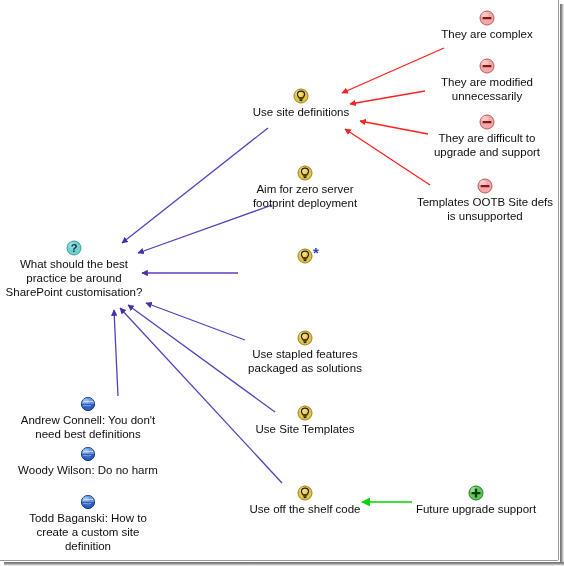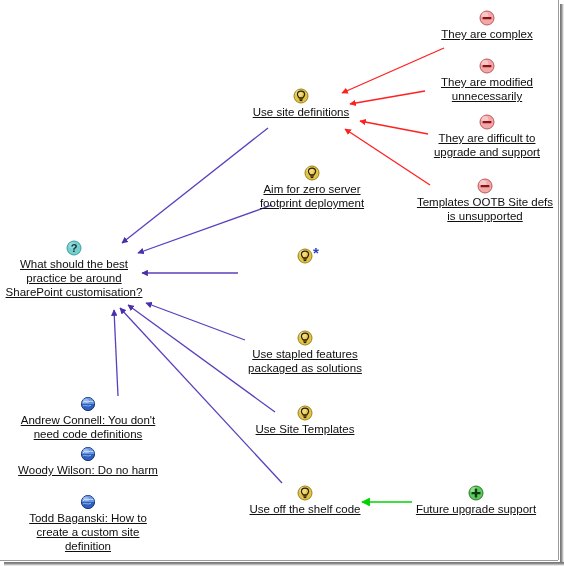--- a/index.html
+++ b/index.html
@@ -69,21 +69,20 @@
   .node .icon {
     display: block;
     margin: 0 auto 1px auto;
     width: 16px;
     height: 16px;
     position: relative;
   }
   .node .label {
     display: block;
     white-space: pre-line;
-    text-decoration: underline;
   }
   .star {
     position: absolute;
     color: #2b3fc0;
     font-size: 15px;
     font-weight: bold;
     line-height: 10px;
   }
 </style>
 </head>
@@ -148,21 +147,21 @@
         <circle cx="8" cy="8" r="7" fill="#e3c44a" stroke="#9d8216" stroke-width="1"></circle>
         <circle cx="6" cy="5.5" r="3.4" fill="#f6e9a8" opacity="0.6"></circle>
         <path d="M8 3.2 C5.7 3.2 4.4 4.9 4.4 6.6 C4.4 8.0 5.6 8.8 6.1 9.8 L9.9 9.8 C10.4 8.8 11.6 8.0 11.6 6.6 C11.6 4.9 10.3 3.2 8 3.2 Z" fill="none" stroke="#2b2105" stroke-width="1.2"></path>
         <rect x="6.3" y="10.4" width="3.4" height="1.3" fill="#2b2105"></rect>
         <rect x="6.7" y="12.0" width="2.6" height="1.1" fill="#2b2105"></rect>
       </svg>
     </span>
     <span class="label">Use site definitions</span>
   </div>
 
-  <div class="node" style="left:247px; top:165px; width:130px;">
+  <div class="node" style="left:240px; top:165px; width:130px;">
     <span class="icon">
       <svg viewBox="0 0 16 16" width="16" height="16" xmlns="http://www.w3.org/2000/svg">
         <circle cx="8" cy="8" r="7" fill="#e3c44a" stroke="#9d8216" stroke-width="1"></circle>
         <circle cx="6" cy="5.5" r="3.4" fill="#f6e9a8" opacity="0.6"></circle>
         <path d="M8 3.2 C5.7 3.2 4.4 4.9 4.4 6.6 C4.4 8.0 5.6 8.8 6.1 9.8 L9.9 9.8 C10.4 8.8 11.6 8.0 11.6 6.6 C11.6 4.9 10.3 3.2 8 3.2 Z" fill="none" stroke="#2b2105" stroke-width="1.2"></path>
         <rect x="6.3" y="10.4" width="3.4" height="1.3" fill="#2b2105"></rect>
         <rect x="6.7" y="12.0" width="2.6" height="1.1" fill="#2b2105"></rect>
       </svg>
     </span>
     <span class="label">Aim for zero server
@@ -285,21 +284,21 @@
     <span class="icon">
       <svg viewBox="0 0 16 16" width="16" height="16" xmlns="http://www.w3.org/2000/svg">
         <circle cx="8" cy="8" r="6.6" fill="#2f5fc0" stroke="#17386f" stroke-width="1"></circle>
         <path d="M1.6 8 a6.4 6.4 0 0 1 12.8 0 Z" fill="#6e9de8" opacity="0.85"></path>
         <path d="M3 6.5 C5 4.5 7 7 9.5 5.5 C11 4.6 12 6 13 5.4" fill="none" stroke="#ffffff" stroke-width="1" opacity="0.8"></path>
         <path d="M2.6 10 C5 8.4 7.5 11 11 9.4" fill="none" stroke="#c9dcff" stroke-width="0.9" opacity="0.7"></path>
         <ellipse cx="6" cy="4.6" rx="3" ry="1.8" fill="#ffffff" opacity="0.35"></ellipse>
       </svg>
     </span>
     <span class="label">Andrew Connell: You don't
-need code definitions</span>
+need best definitions</span>
   </div>
 
   <div class="node" style="left:6px; top:446px; width:164px;">
     <span class="icon">
       <svg viewBox="0 0 16 16" width="16" height="16" xmlns="http://www.w3.org/2000/svg">
         <circle cx="8" cy="8" r="6.6" fill="#2f5fc0" stroke="#17386f" stroke-width="1"></circle>
         <path d="M1.6 8 a6.4 6.4 0 0 1 12.8 0 Z" fill="#6e9de8" opacity="0.85"></path>
         <path d="M3 6.5 C5 4.5 7 7 9.5 5.5 C11 4.6 12 6 13 5.4" fill="none" stroke="#ffffff" stroke-width="1" opacity="0.8"></path>
         <path d="M2.6 10 C5 8.4 7.5 11 11 9.4" fill="none" stroke="#c9dcff" stroke-width="0.9" opacity="0.7"></path>
         <ellipse cx="6" cy="4.6" rx="3" ry="1.8" fill="#ffffff" opacity="0.35"></ellipse>

